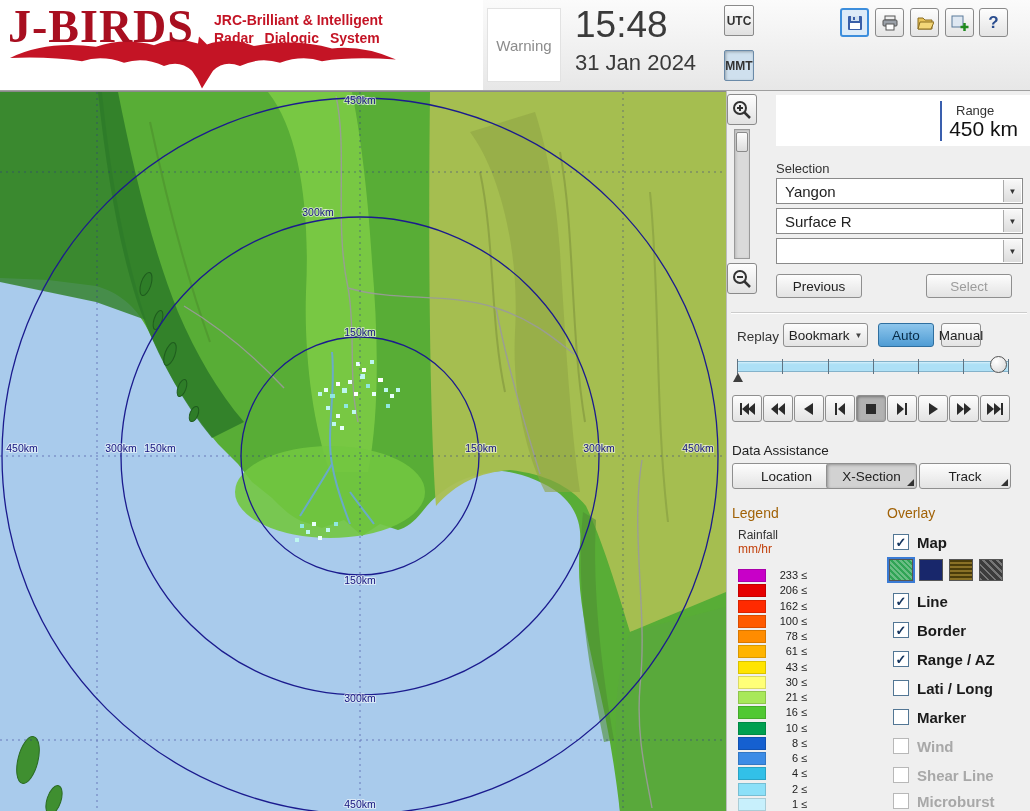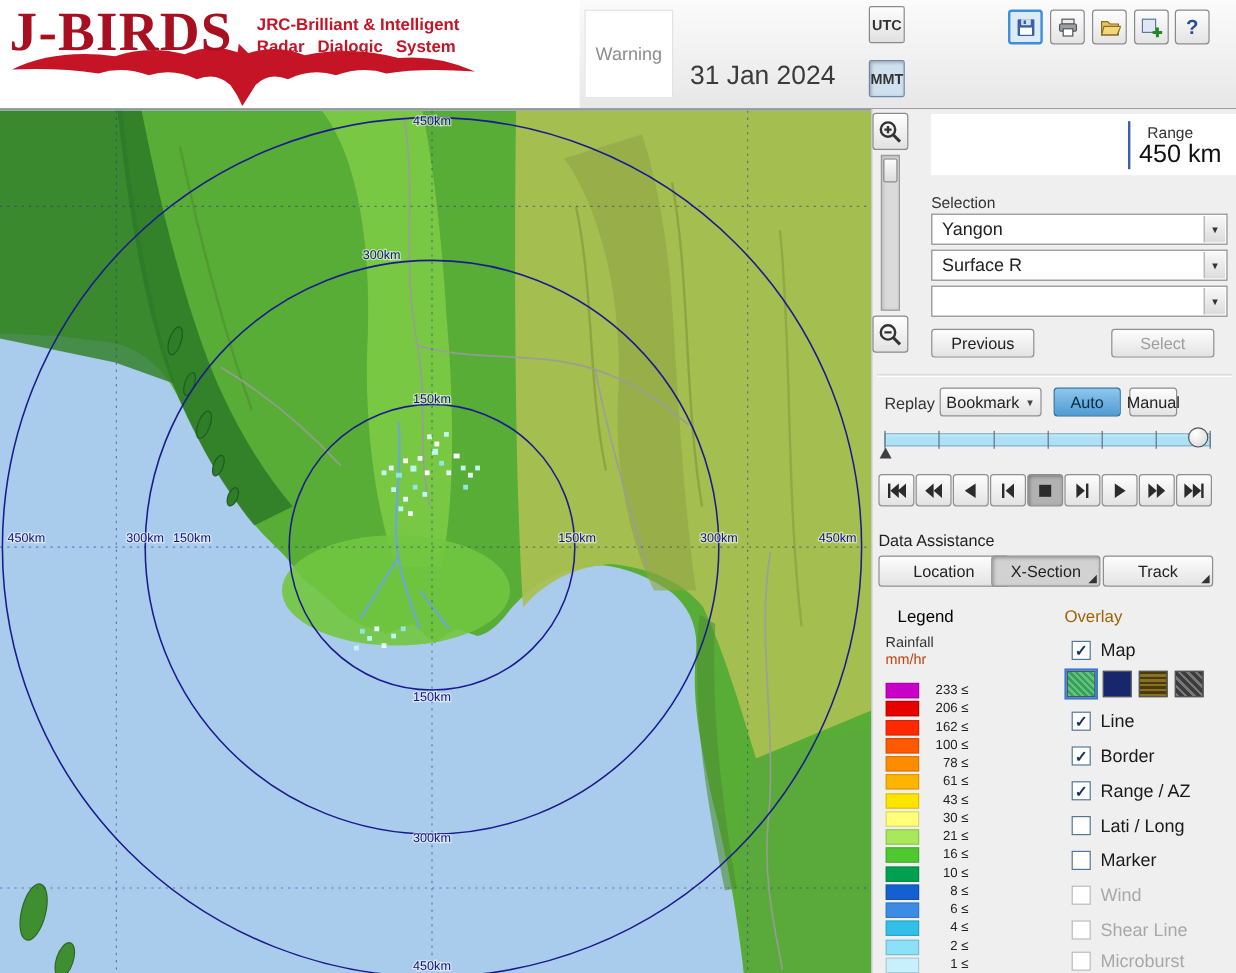--- a/index.html
+++ b/index.html
@@ -96,34 +96,34 @@
   #da-label{position:absolute;left:5px;top:352px;font-size:13.5px;color:#222}
   .dabtn{position:absolute;top:372px;height:26px;border:1px solid #8f8f8f;border-radius:3px;
     background:linear-gradient(#fdfdfd,#e3e3e3);font-size:13.5px;color:#222;
     display:flex;align-items:center;justify-content:center}
   #da-location{left:5px;width:109px}
   #da-xsection{left:99px;width:91px;background:#d2d2d2;box-shadow:inset 1px 1px 3px rgba(0,0,0,.3)}
   #da-track{left:192px;width:92px}
   .corner{position:absolute;right:2px;bottom:2px;width:0;height:0;
     border-left:7px solid transparent;border-bottom:7px solid #333}
 
-  #legend-label{position:absolute;left:21px;top:414px;font-size:14px;color:#000000}
+  #legend-label{position:absolute;left:5px;top:414px;font-size:14px;color:#a16207}
   #overlay-label{position:absolute;left:160px;top:414px;font-size:14px;color:#a16207}
   #legend-unit1{position:absolute;left:11px;top:437px;font-size:12px;color:#333}
   #legend-unit2{position:absolute;left:11px;top:451px;font-size:12px;color:#c2410c}
   .lgrow{position:absolute;left:11px;height:14px;display:flex;align-items:center}
   .lg-sw{width:28px;height:13px;display:inline-block;border:1px solid rgba(0,0,0,.15)}
   .lg-val{width:32px;text-align:right;font-size:11px;color:#222}
   .lg-le{font-size:11px;color:#222;margin-left:3px}
 
   .ovrow{position:absolute;left:166px;height:20px;display:flex;align-items:center;gap:8px}
   .cb{width:16px;height:16px;background:#fff;border:1px solid #527694;display:flex;
     align-items:center;justify-content:center;font-size:13px;font-weight:bold;color:#13335c;flex:0 0 16px}
   .cb.checked::after{content:"✓"}
-  .ovrow .ovlabel{font-size:15px;font-weight:normal;color:#1a1a1a;white-space:nowrap}
+  .ovrow .ovlabel{font-size:15px;font-weight:bold;color:#1a1a1a;white-space:nowrap}
   .ovrow.disabled .cb{border-color:#b8b8b8}
   .ovrow.disabled .ovlabel{color:#a8a8a8}
   .msw{position:absolute;top:468px;width:24px;height:22px;border:1px solid #555}
   #msw-0{left:162px;outline:2px solid #3a7bd5;
     background-image:repeating-linear-gradient(45deg,rgba(255,255,255,.28) 0 2px,transparent 2px 4px)}
   #msw-1{left:192px}
   #msw-2{left:222px;background-image:repeating-linear-gradient(0deg,rgba(255,210,90,.35) 0 2px,transparent 2px 4px)}
   #msw-3{left:252px;background-image:repeating-linear-gradient(45deg,rgba(255,255,255,.3) 0 2px,transparent 2px 5px)}
 </style>
 </head>
@@ -136,20 +136,21 @@
     </svg>
     <div id="jbirds-title">J-BIRDS</div>
     <div id="tag1" class="tagline">JRC-Brilliant &amp; Intelligent</div>
     <div id="tag2" class="tagline">Radar Dialogic System</div>
   </div>
 
   <div id="warning-box">
     <span>Warning</span>
   </div>
 
+  <div id="clock-time">15:48</div>
   <div id="clock-date">31 Jan 2024</div>
 
   <div id="tz-utc" class="tzbtn">UTC</div>
   <div id="tz-mmt" class="tzbtn">MMT</div>
 
   <div id="tb-save" class="tbtn">
     <svg width="18" height="18" viewBox="0 0 18 18">
       <rect x="2" y="2" width="14" height="14" rx="1" fill="#3a5fa8"></rect>
       <rect x="5" y="2" width="8" height="5" fill="#cfe0f0"></rect>
       <rect x="7" y="3" width="2" height="3" fill="#3a5fa8"></rect>

